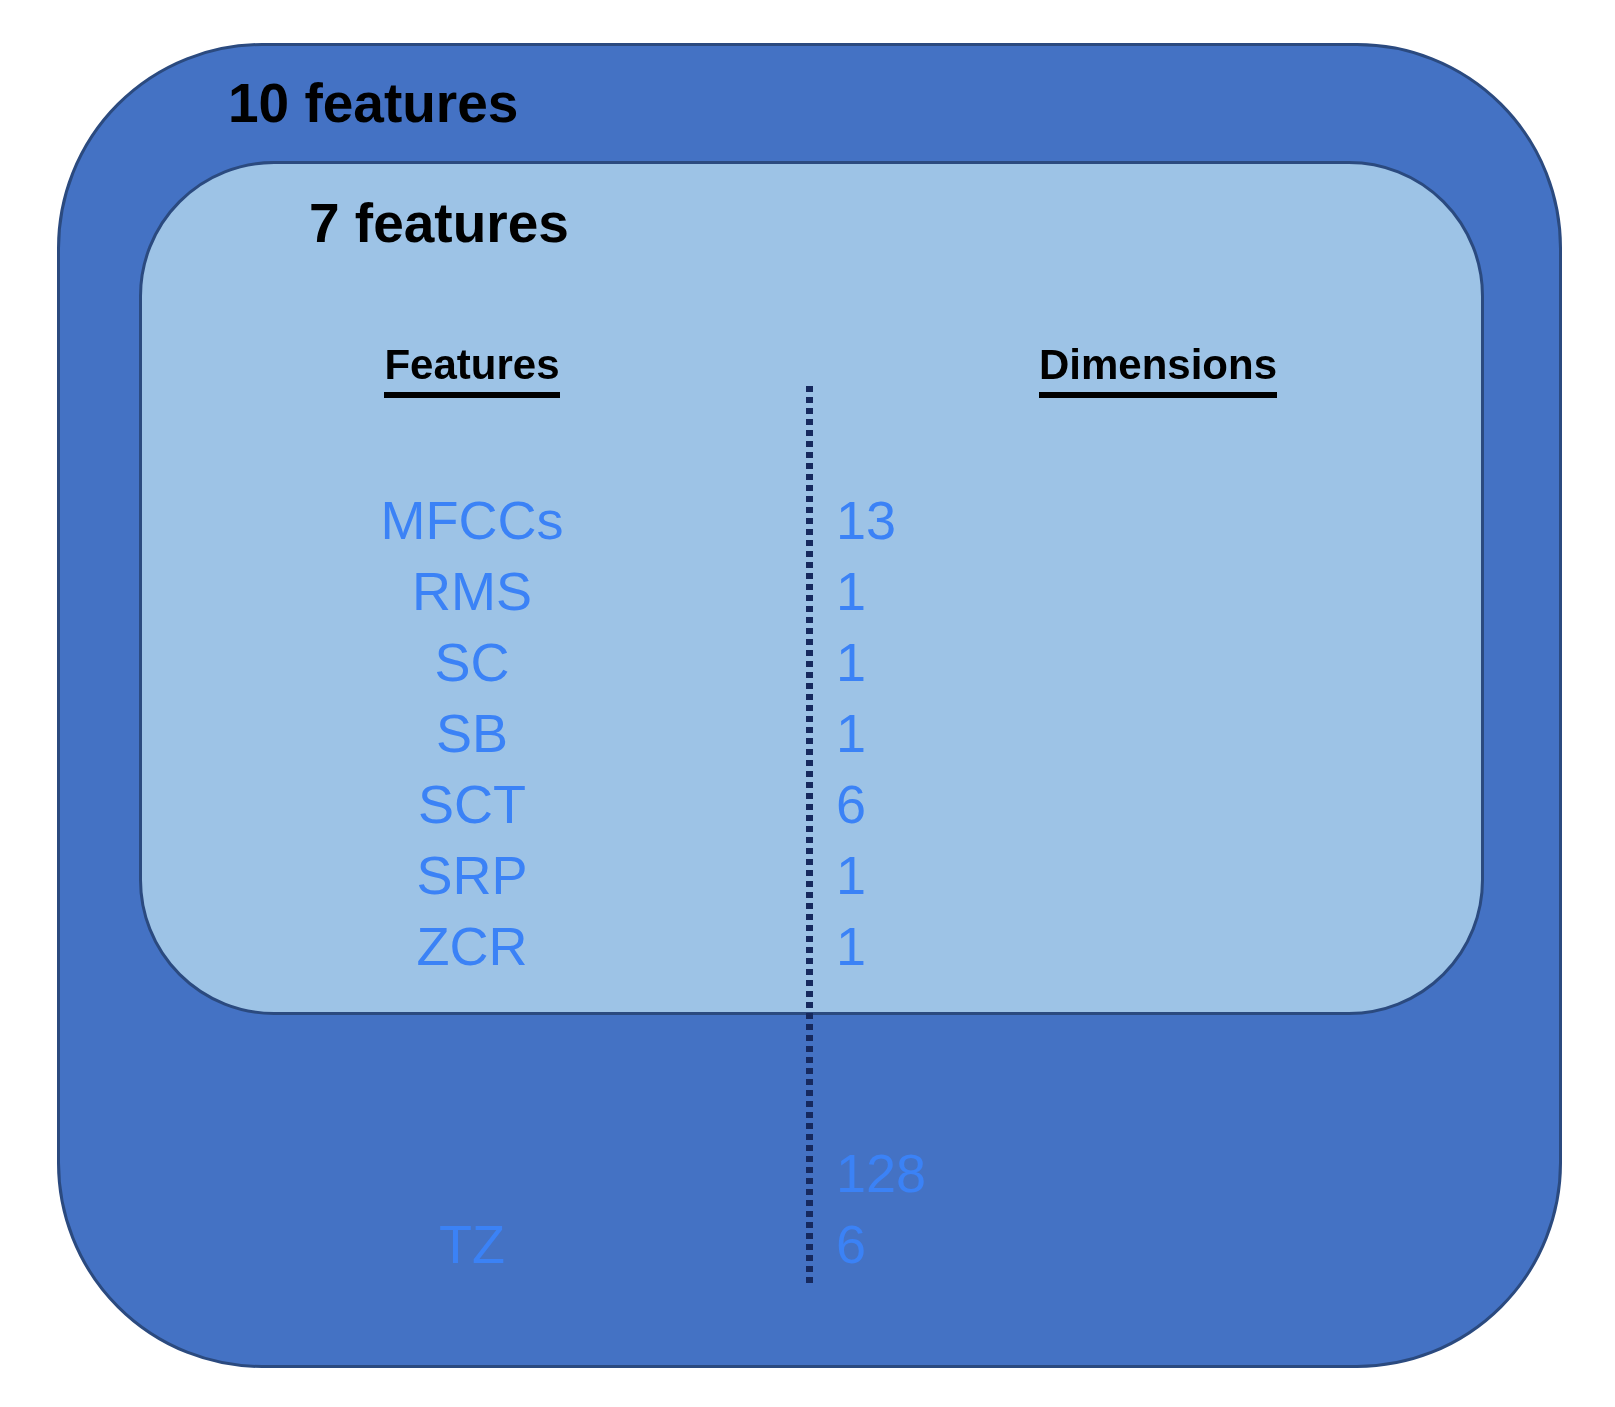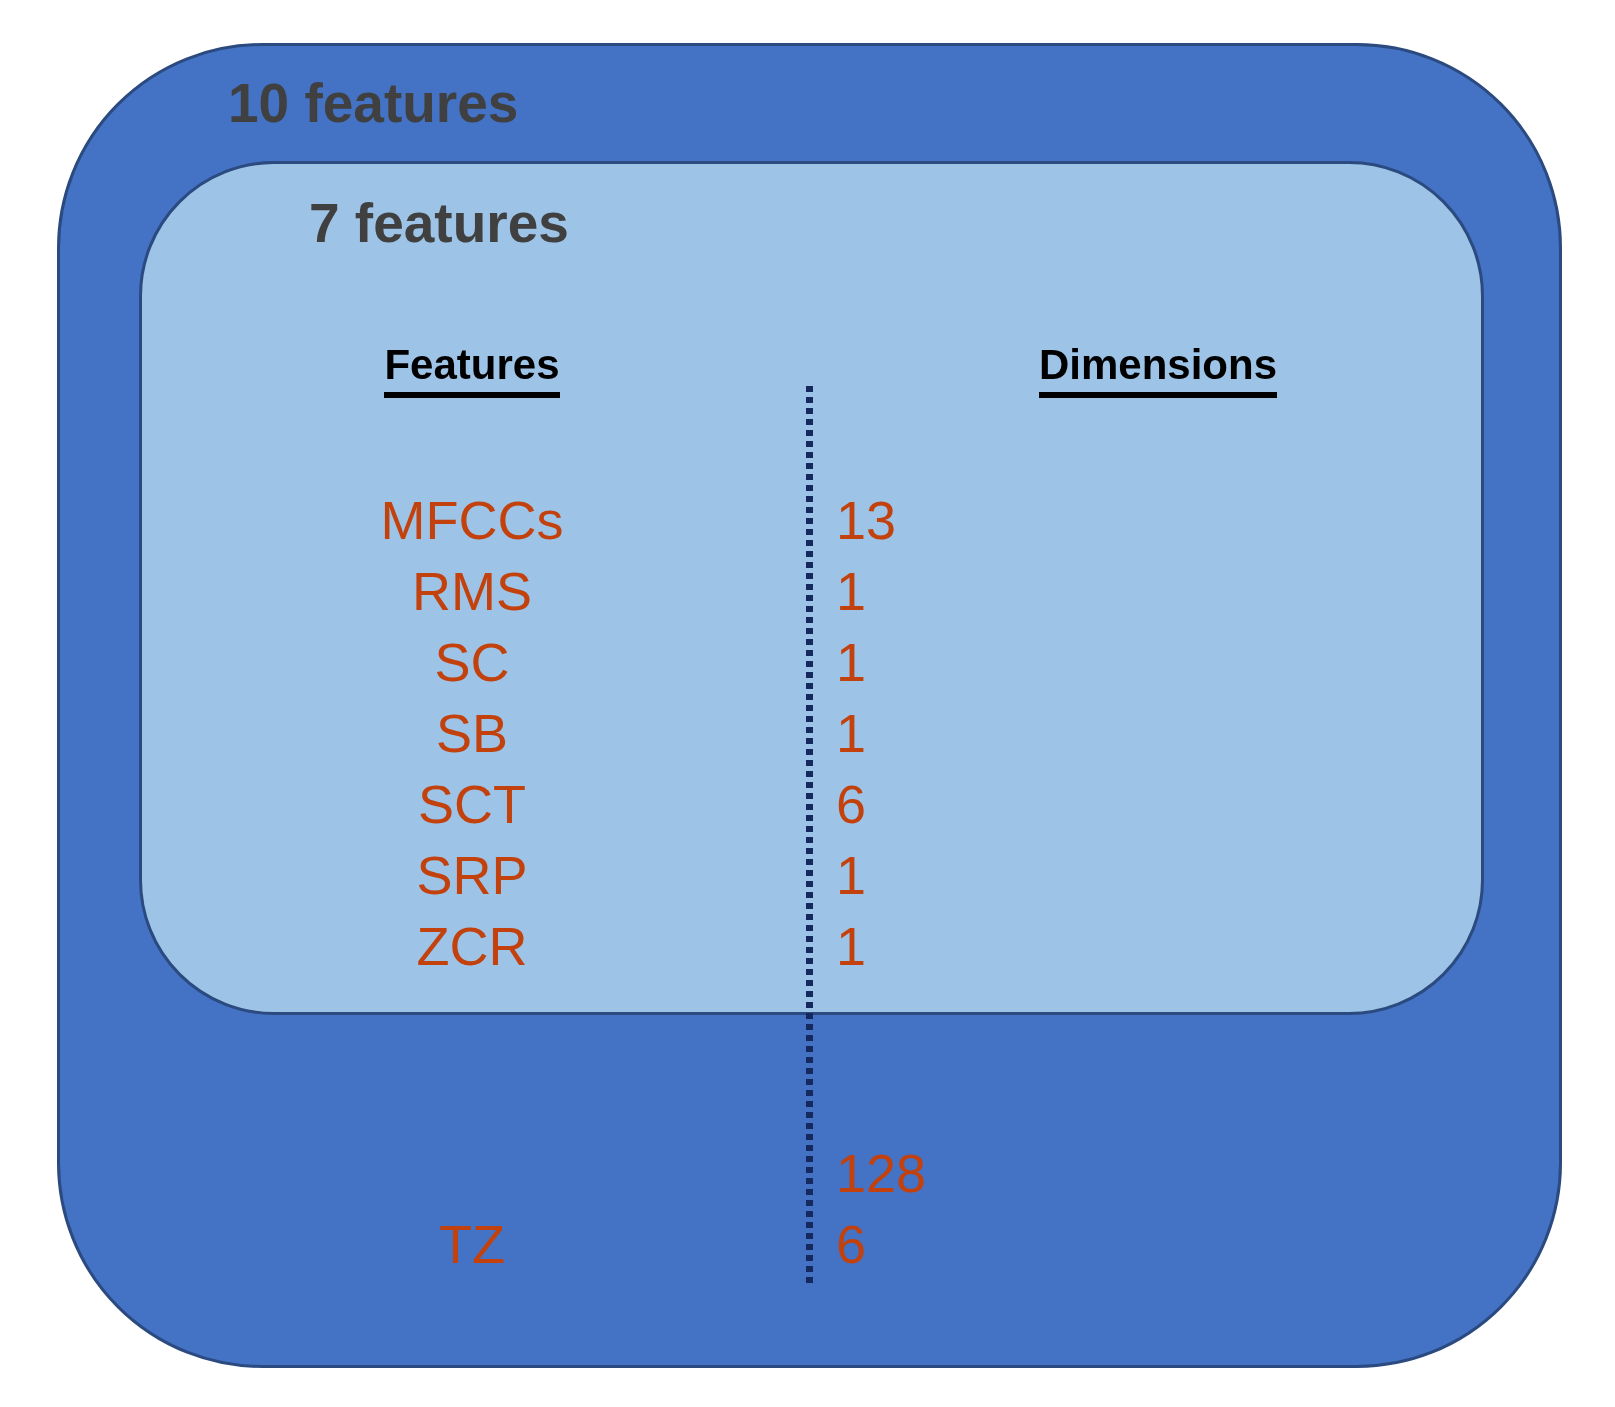--- a/index.html
+++ b/index.html
@@ -32,21 +32,21 @@
     top: 161px;
     width: 1345px;
     height: 854px;
     background: #9DC3E6;
     border: 3px solid #2B4A7F;
     border-radius: 135px;
     box-sizing: border-box;
   }
   .set-label {
     position: absolute;
-    color: #404040;
+    color: #000000;
     font-size: 55px;
     font-weight: bold;
     white-space: nowrap;
     line-height: 1;
   }
   .label-outer { left: 228px; top: 76px; }
   .label-inner { left: 290px; top: 196px; margin-left: 19px; }
 
   .col-header {
     position: absolute;
@@ -79,21 +79,21 @@
     );
   }
 
   .row {
     position: absolute;
     left: 0;
     width: 1615px;
     height: 70px;
     line-height: 70px;
     font-size: 54px;
-    color: #c2410c;
+    color: #3b82f6;
   }
   .row .cell-feature {
     position: absolute;
     left: 140px;
     width: 664px;
     text-align: center;
   }
   .row .cell-dimension {
     position: absolute;
     left: 836px;

